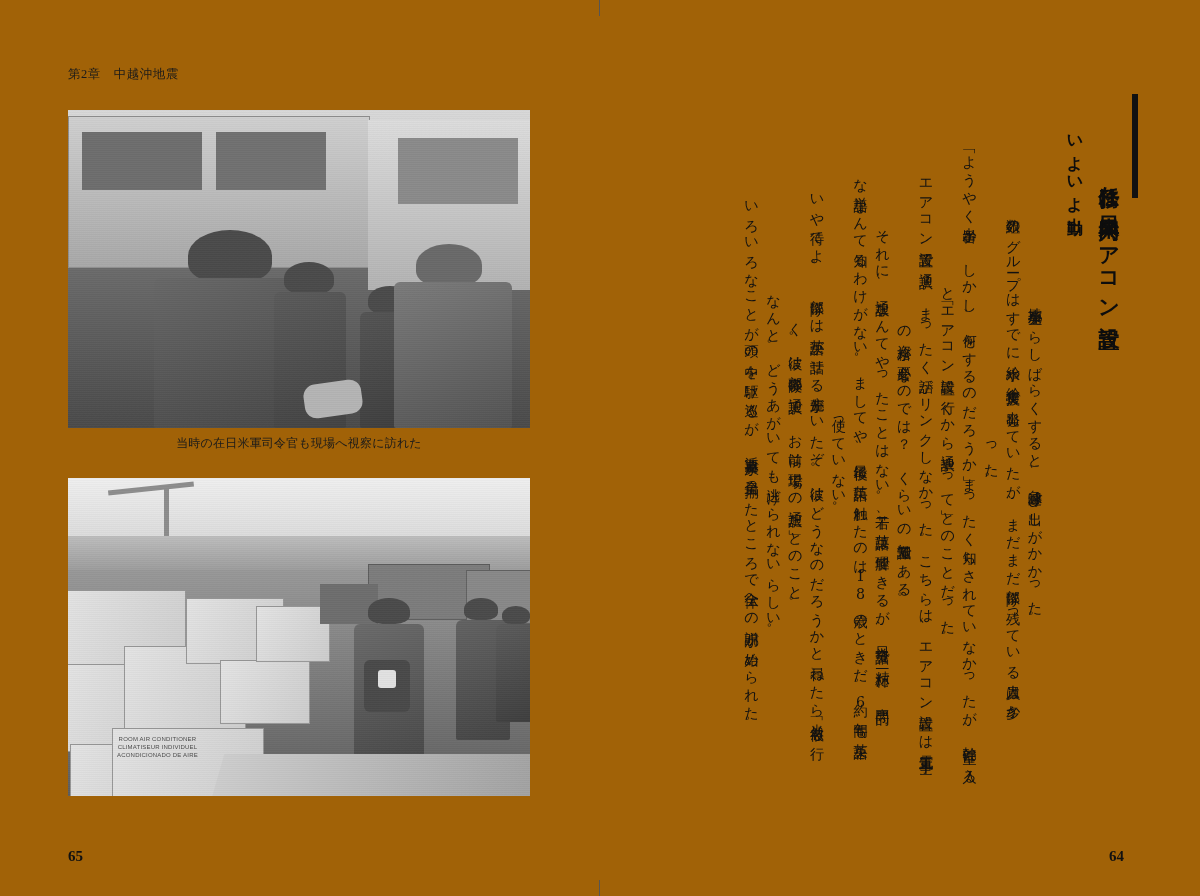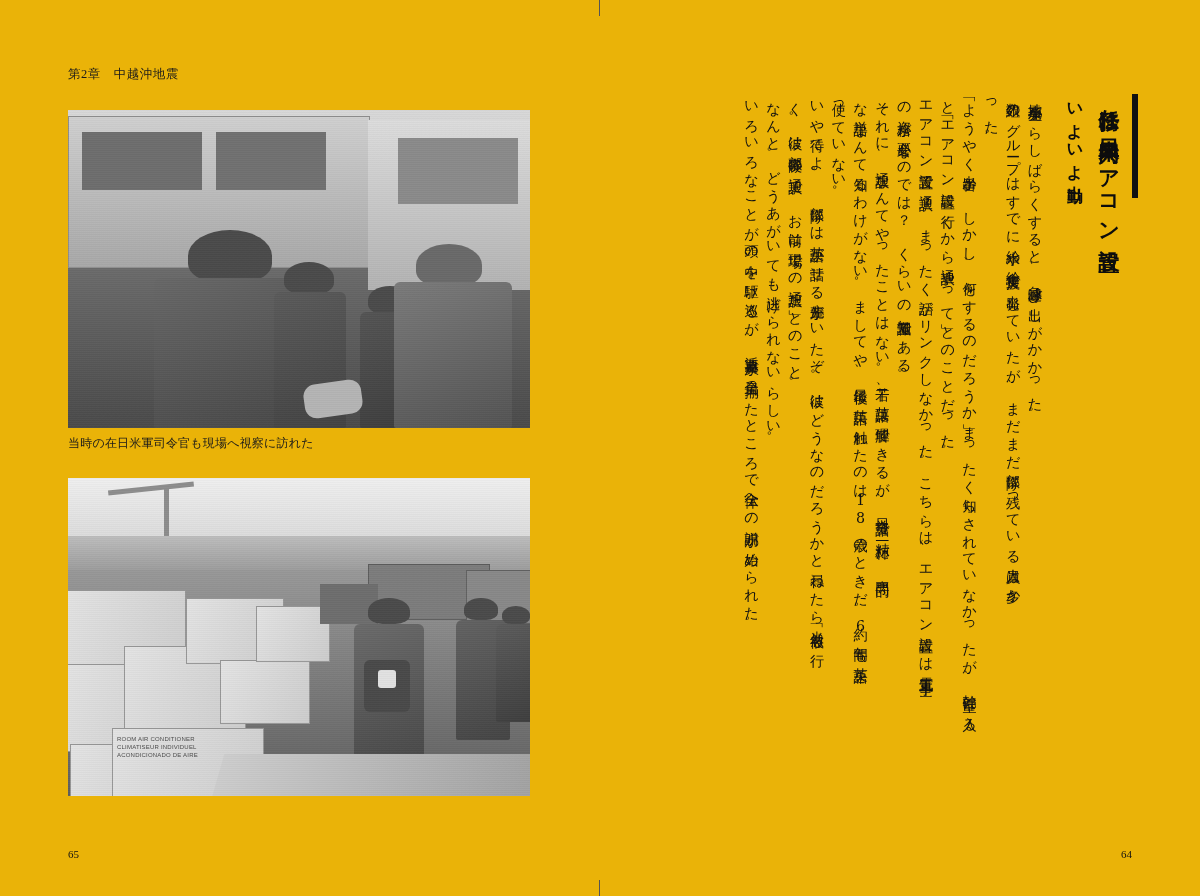--- a/index.html
+++ b/index.html
@@ -11,21 +11,22 @@
     width: 1200px;
     height: 896px;
     font-family: "Liberation Serif", "DejaVu Serif", serif;
     color: #111;
     overflow: hidden;
     position: relative;
   }
   .page {
     position: absolute;
     inset: 0;
-    background: #eab308;
+    background: #a16207;
+    text-align: center;
   }
   
   .crop {
     position: absolute;
     background: #555;
   }
   .crop.top { left: 599px; top: 0; width: 1px; height: 16px; }
   .crop.bottom { left: 599px; bottom: 0; width: 1px; height: 16px; }
 
   
@@ -59,25 +60,26 @@
     letter-spacing: 0.2px;
     white-space: nowrap;
   }
   #photo1-block { left: 68px; top: 110px; }
   #photo1 { width: 462px; height: 318px; }
   #photo2-block { left: 68px; top: 478px; }
   #photo2 { width: 462px; height: 318px; }
 
   .page-num {
     position: absolute;
-    font-size: 11px;
+    font-size: 15px;
     color: #111;
+    font-weight: bold;
   }
   #page-num-left { left: 68px; top: 848px; }
-  #page-num-right { right: 68px; top: 848px; }
+  #page-num-right { right: 76px; top: 848px; }
 
   
   .right-page {
     position: absolute;
     left: 600px; top: 0;
     width: 600px; height: 896px;
   }
   .vcol {
     writing-mode: vertical-rl;
     text-orientation: upright;

